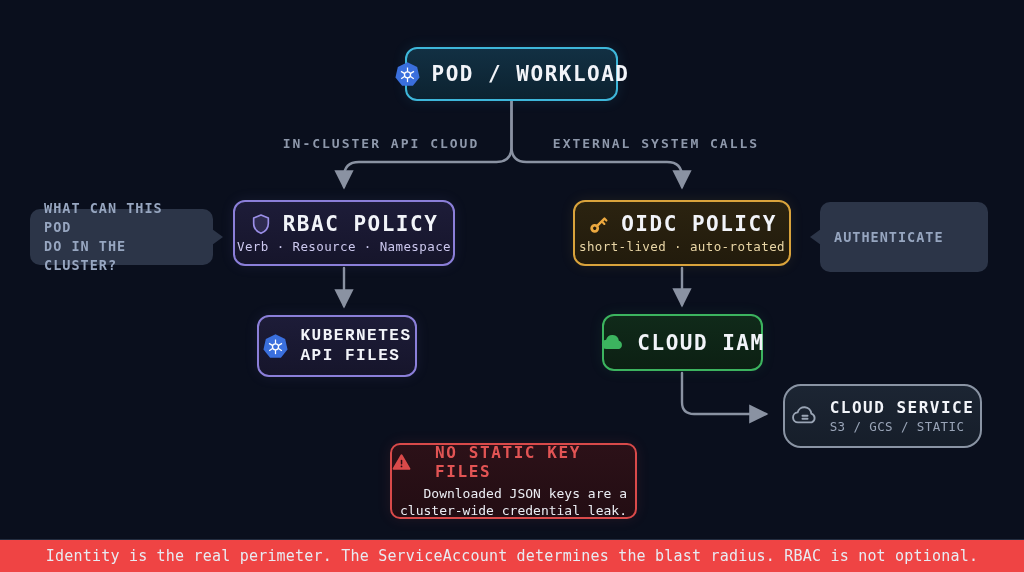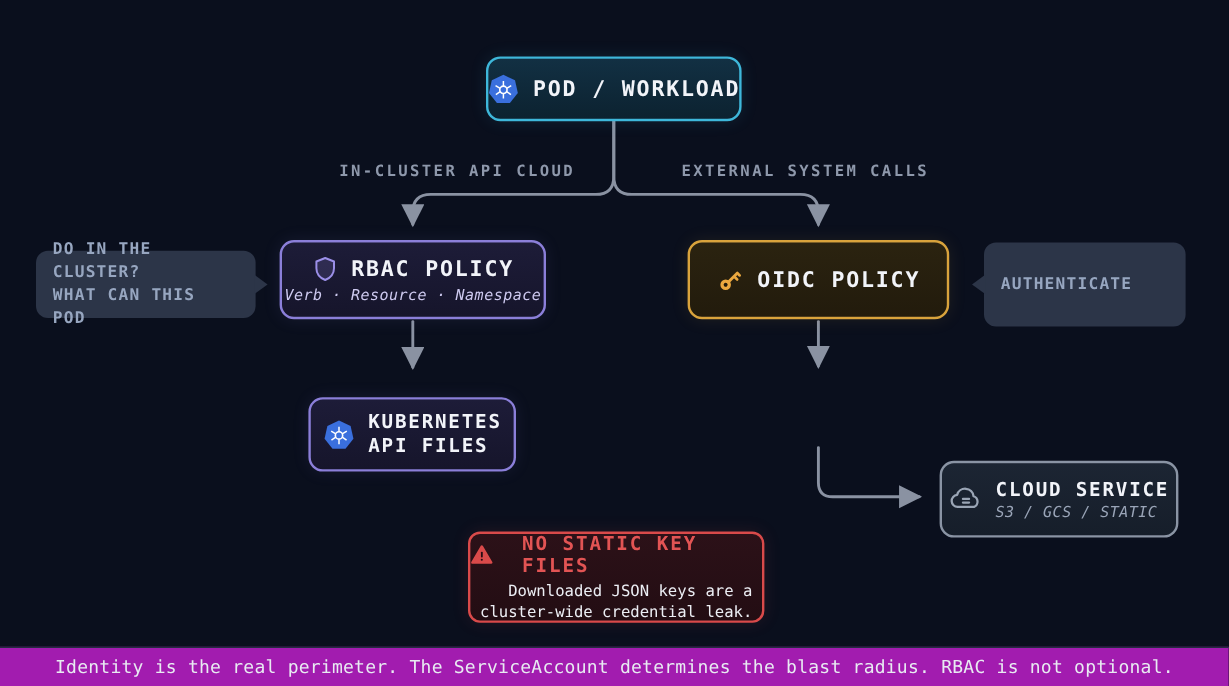--- a/index.html
+++ b/index.html
@@ -22,68 +22,67 @@
     display: flex;
     flex-direction: column;
     align-items: center;
     justify-content: center;
     gap: 3px;
   }
   .node .row { display: flex; align-items: center; gap: 11px; }
   .node .title {
     color: #f2f4f9;
     font-weight: bold;
-    font-size: 18px;
+    font-size: 21px;
     letter-spacing: 1.5px;
     white-space: nowrap;
   }
   .node .subtitle {
     font-size: 12.5px;
     letter-spacing: 0.4px;
     white-space: nowrap;
-    font-style: italic;
   }
 
   .node-pod    { left: 405px; top: 47px;  width: 213px; height: 54px;
                  border-color: #3eb7da; background: linear-gradient(180deg,#123043,#0c2230);
                  box-shadow: 0 0 14px rgba(62,183,218,0.12); }
   .node-rbac   { left: 233px; top: 200px; width: 222px; height: 66px;
                  border-color: #8b7fd9; background: linear-gradient(180deg,#1d1c38,#16152b);
                  box-shadow: 0 0 14px rgba(139,127,217,0.10); }
   .node-rbac .subtitle { color: #cdc9ef; }
   .node-oidc   { left: 573px; top: 200px; width: 218px; height: 66px;
                  border-color: #d9a33c; background: linear-gradient(180deg,#2b2310,#221b0c);
                  box-shadow: 0 0 14px rgba(217,163,60,0.10); }
   .node-oidc .subtitle { color: #e9d6a6; }
-  .node-apiserver { left: 257px; top: 331px; width: 173px; height: 62px;
+  .node-apiserver { left: 257px; top: 315px; width: 160px; height: 62px;
                  border-color: #8b7fd9; background: linear-gradient(180deg,#1d1c38,#16152b);
-                 box-shadow: 0 0 14px rgba(139,127,217,0.10); }
+                 box-shadow: 0 0 14px rgba(139,127,217,0.10); font-family: Liberation Mono, monospace; }
   .node-apiserver .title { font-size: 16px; line-height: 20px; text-align: left; }
   .node-iam    { left: 602px; top: 314px; width: 161px; height: 57px;
                  border-color: #3cb45f; background: linear-gradient(180deg,#102a1a,#0c2013);
                  box-shadow: 0 0 14px rgba(60,180,95,0.10); }
   .node-service{ left: 783px; top: 384px; width: 199px; height: 64px;
-                 border-color: #8a94a4; background: linear-gradient(180deg,#1c2533,#161e2a); }
+                 border-color: #8a94a4; background: linear-gradient(180deg,#1c2533,#161e2a); border-radius: 18px; }
   .node-service .title { font-size: 16px; }
   .node-service .subtitle { color: #9aa5b8; }
   .node-service .col { display: flex; flex-direction: column; gap: 2px; }
 
   .branch-label {
     position: absolute;
     z-index: 2;
     top: 136px;
     transform: translateX(-50%);
     color: #8e98ab;
     font-size: 13px;
     font-weight: 600;
     letter-spacing: 2px;
     white-space: nowrap;
   }
   .branch-left  { left: 381px; }
-  .branch-right { left: 671px; }
+  .branch-right { left: 656px; }
 
   .note {
     position: absolute;
     z-index: 2;
     background: #2c3548;
     border-radius: 10px;
     color: #97a6c0;
     font-size: 13.5px;
     font-weight: 600;
     letter-spacing: 1px;
@@ -121,21 +120,21 @@
   .warning .head { display: flex; align-items: center; gap: 24px; }
   .warning .head .title {
     color: #e25454; font-weight: bold; font-size: 16px; letter-spacing: 1.6px;
   }
   .warning .body { color: #eceef4; font-size: 13px; line-height: 17px; text-align: right; }
 
   .footer {
     position: absolute;
     z-index: 3;
     left: 0; bottom: 0; width: 1024px; height: 33px;
-    background: #a21caf;
+    background: #ef4444;
     border-top: 1px solid #232d40;
     display: flex;
     align-items: center;
     justify-content: center;
   }
   .footer .text { color: #e8ebf2; font-size: 15px; letter-spacing: 0.2px; white-space: nowrap; }
 
   .icon { display: inline-flex; align-items: center; justify-content: center; flex: 0 0 auto; }
   .key-rot { transform: rotate(-45deg); }
 </style>
@@ -202,25 +201,26 @@
             <circle cx="6.4" cy="12" r="4.6"></circle>
             <rect x="9.5" y="10.8" width="12.5" height="2.5" rx="1.2"></rect>
             <rect x="15.6" y="12" width="2.3" height="5" rx="1.1"></rect>
             <rect x="19.6" y="12" width="2.3" height="4" rx="1.1"></rect>
           </g>
           <circle cx="6.4" cy="12" r="1.7" fill="#221b0c"></circle>
         </svg>
       </span>
       <span class="title">OIDC POLICY</span>
     </div>
+    <span class="subtitle">short-lived · auto-rotated</span>
   </div>
 
   <div class="note note-left">
+    <span>WHAT CAN THIS POD</span>
     <span>DO IN THE CLUSTER?</span>
-    <span>WHAT CAN THIS POD</span>
     <span class="tail"></span>
   </div>
 
   <div class="note note-right">
     <span>AUTHENTICATE</span>
     <span class="tail"></span>
   </div>
 
   <div class="node node-apiserver">
     <div class="row">
@@ -238,20 +238,30 @@
           </g>
         </svg>
       </span>
       <span class="title">
         <div>KUBERNETES</div>
         <div>API FILES</div>
       </span>
     </div>
   </div>
 
+  <div class="node node-iam">
+    <div class="row">
+      <span class="icon">
+        <svg width="26" height="26" viewBox="0 0 24 24">
+          <path d="M6 17.5 a4.3 4.3 0 0 1 -0.35 -8.58 A6 6 0 0 1 17.4 9.9 a4.05 4.05 0 0 1 0.35 7.6 Z" fill="#3cb45f"></path>
+        </svg>
+      </span>
+      <span class="title">CLOUD IAM</span>
+    </div>
+  </div>
 
   <div class="node node-service">
     <div class="row">
       <span class="icon">
         <svg width="28" height="28" viewBox="0 0 24 24">
           <path d="M6 17.5 a4.3 4.3 0 0 1 -0.35 -8.58 A6 6 0 0 1 17.4 9.9 a4.05 4.05 0 0 1 0.35 7.6 Z" fill="none" stroke="#9aa5b5" stroke-width="1.6" stroke-linejoin="round"></path>
           <rect x="9" y="11" width="6" height="1.6" rx="0.8" fill="#9aa5b5"></rect>
           <rect x="9" y="13.6" width="6" height="1.6" rx="0.8" fill="#9aa5b5"></rect>
         </svg>
       </span>

